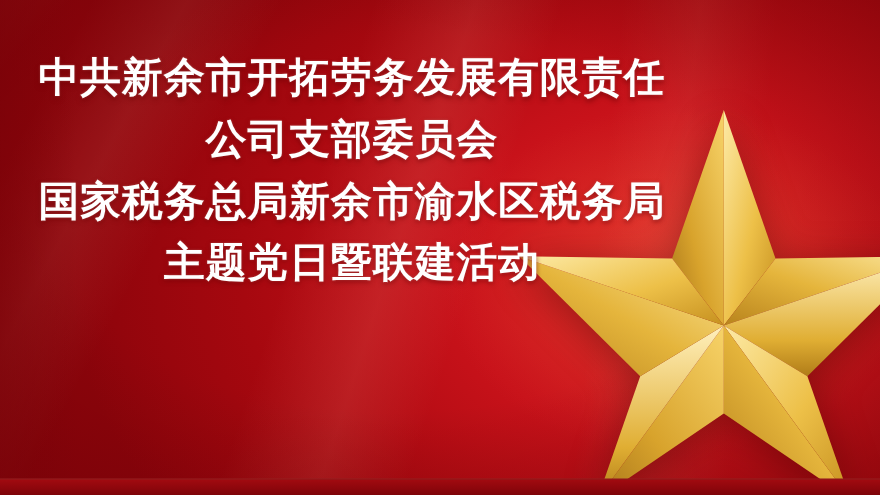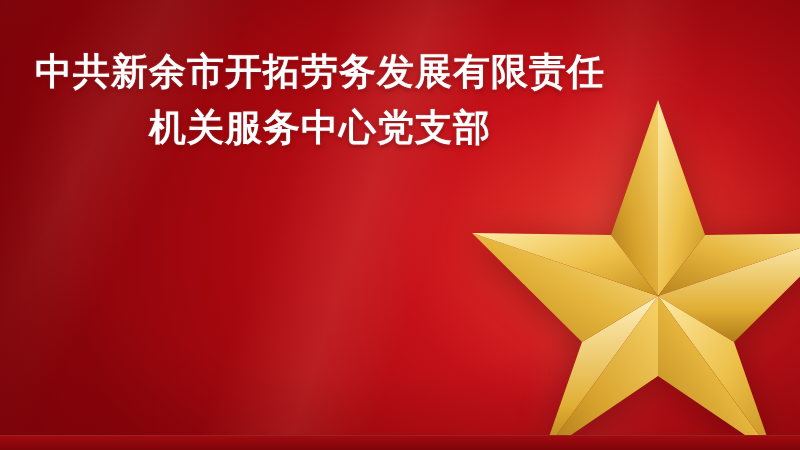--- a/index.html
+++ b/index.html
@@ -153,17 +153,19 @@
         <polygon points="100,100 42.5,179 62,123" fill="url(#gD)"></polygon>
 
         <polygon points="100,100 7,68.5 62,123" fill="url(#gC)"></polygon>
         <polygon points="100,100 7,68.5 76.5,69.5" fill="url(#gA)"></polygon>
       </g>
     </svg>
   </div>
 
   <div class="title-block">
     <div class="title-line">中共新余市开拓劳务发展有限责任</div>
-    <div class="title-line">机关服务中心党支部</div>
+    <div class="title-line">公司支部委员会</div>
+    <div class="title-line">国家税务总局新余市渝水区税务局</div>
+    <div class="title-line">主题党日暨联建活动</div>
   </div>
 
   <div class="bottom-bar"></div>
 </div>
 
 </body></html>

